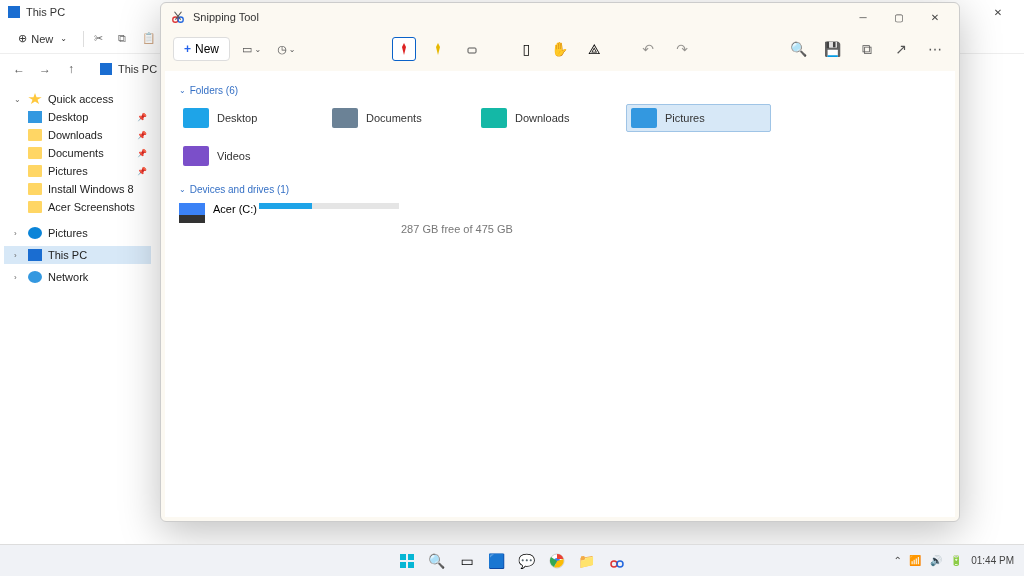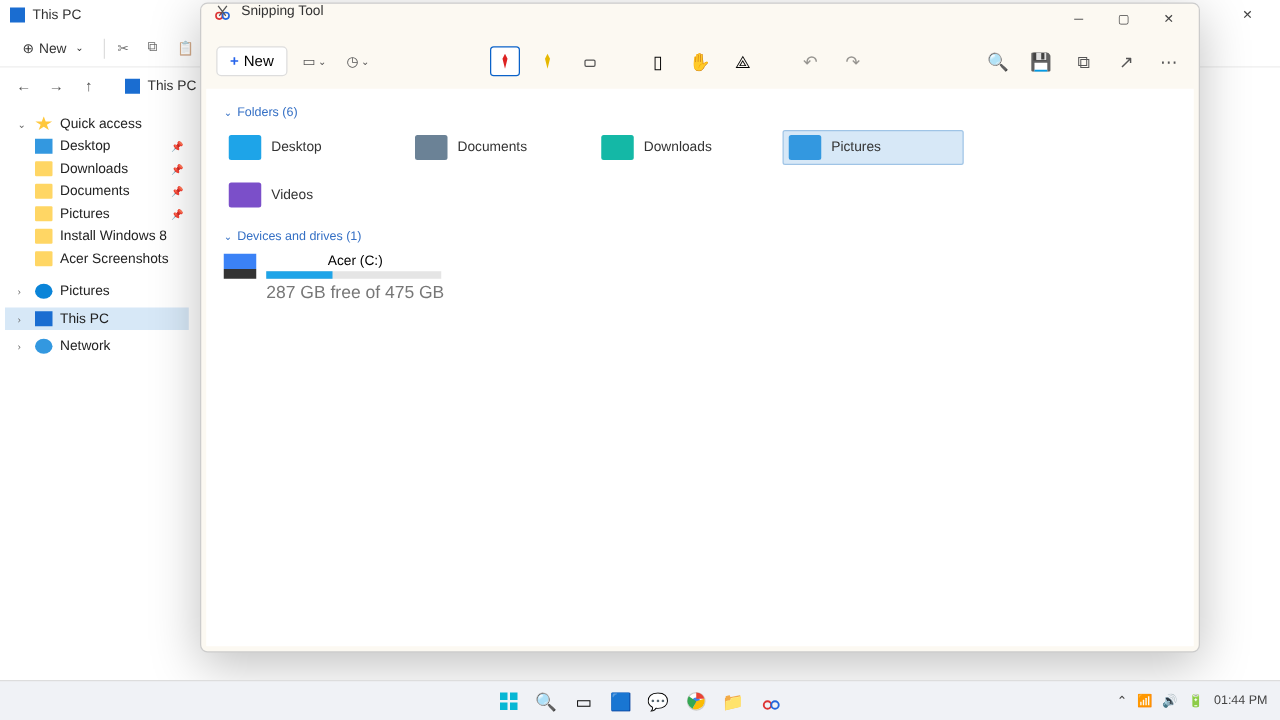--- a/index.html
+++ b/index.html
@@ -42,21 +42,21 @@
 .section-hdr::before { content:'⌄'; font-size:9px; }
 .peek-row { display:flex; gap:4px; margin:4px 0; }
 .peek-ic { width:28px; height:22px; border-radius:2px; }
 .peek-ic.blue { background:#1ea4e8; }
 .peek-ic.purple { background:#7b4fc9; }
 
 .status { position:absolute; bottom:0; left:0; right:0; height:20px; display:flex; align-items:center; padding:0 12px; gap:14px; font-size:11px; color:#444; border-top:1px solid #eee; background:#fff; }
 
 
 .snip { position:absolute; left:160px; top:2px; width:800px; height:520px; background:#fcf9f2; border:1px solid #ccc; border-radius:6px; box-shadow:0 10px 40px rgba(0,0,0,.25); display:flex; flex-direction:column; }
-.snip-titlebar { height:28px; display:flex; align-items:flex-start; padding:0 6px 0 10px; }
+.snip-titlebar { height:28px; display:flex; align-items:center; padding:0 6px 0 10px; }
 .snip-titlebar .ic { width:14px; height:14px; }
 .snip-titlebar .title { margin-left:8px; font-size:11px; color:#333; }
 .snip-titlebar .spacer { flex:1; }
 
 .snip-toolbar { height:36px; display:flex; align-items:center; padding:0 12px; gap:8px; }
 .snip-new { background:#fff; border:1px solid #ddd; border-radius:4px; padding:4px 10px; display:flex; align-items:center; gap:4px; font-size:12px; }
 .snip-new .plus { color:#2563eb; font-weight:bold; }
 .snip-dd { display:flex; align-items:center; gap:2px; padding:4px; color:#555; }
 .snip-toolbar .spacer { flex:1; }
 .center-tools { display:flex; align-items:center; gap:10px; }
@@ -73,24 +73,24 @@
 .sc-folder.sel { background:#d7e8f7; border:1px solid #9fc4e6; }
 .sc-fic { width:26px; height:20px; border-radius:2px; }
 .sc-fic.blue { background:#1ea4e8; }
 .sc-fic.teal { background:#14b8a6; }
 .sc-fic.orange { background:#f4774a; }
 .sc-fic.azure { background:#3398e0; }
 .sc-fic.gray { background:#6b8296; }
 .sc-fic.purple { background:#7b4fc9; }
 .sc-drive { display:flex; gap:8px; align-items:flex-start; margin:4px 0; }
 .sc-drive-ic { width:26px; height:20px; background:linear-gradient(#3b82f6 60%,#333 60%); }
-.sc-drive-info { display:flex; flex-direction:column; gap:2px;text-align:center; }
+.sc-drive-info { display:flex; flex-direction:row; gap:2px;text-align:center; }
 .sc-bar { width:140px; height:6px; background:#e5e5e5; }
 .sc-bar-fill { width:38%; height:100%; background:#1ea4e8; }
-.sc-free { font-size:14px; color:#777; }
+.sc-free { font-size:11px; color:#777;margin-top:20px; }
 
 .watermark { position:absolute; right:8px; bottom:8px; font-size:10px; color:#bbb; }
 
 
 .taskbar { position:absolute; bottom:0; left:0; right:0; height:32px; background:#f0f2f6; border-top:1px solid #ddd; display:flex; align-items:center; }
 .tb-center { position:absolute; left:50%; transform:translateX(-50%); display:flex; gap:8px; }
 .tb-ic { width:22px; height:22px; display:flex; align-items:center; justify-content:center; font-size:14px; border-radius:3px; }
 .tb-right { margin-left:auto; display:flex; align-items:center; gap:8px; padding-right:10px; color:#444; font-size:10px; }
 </style>
 </head>

